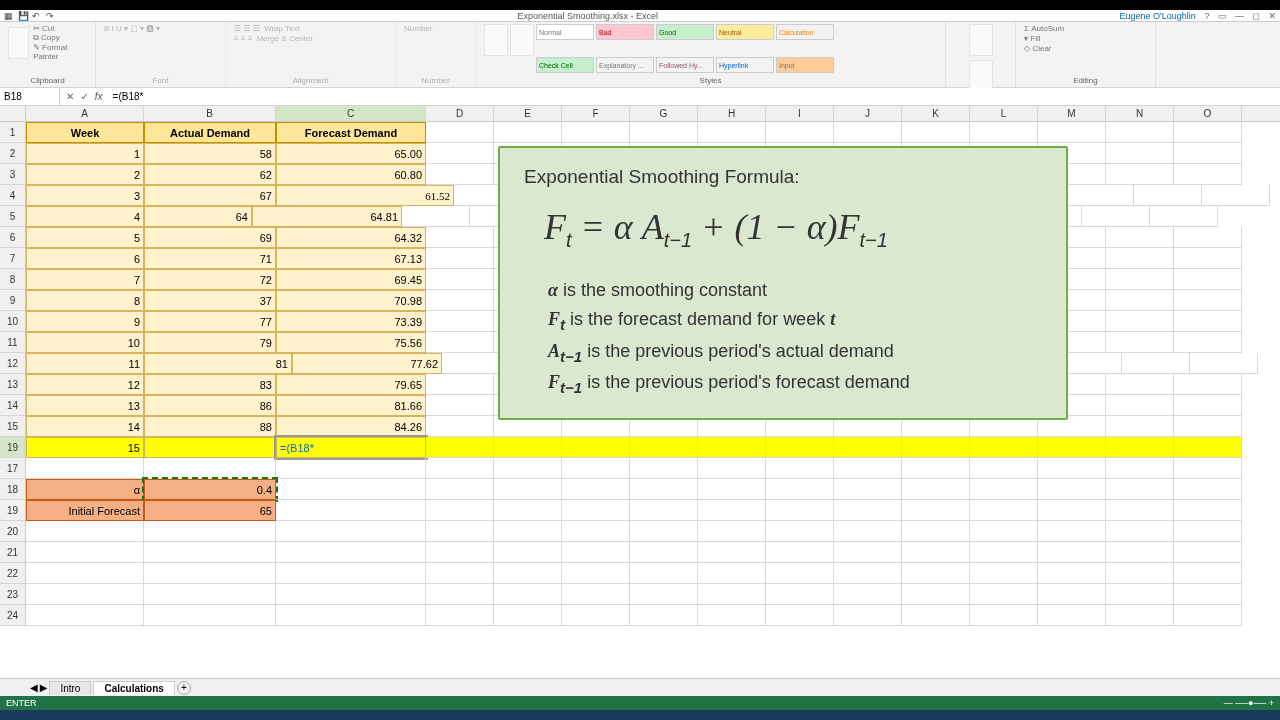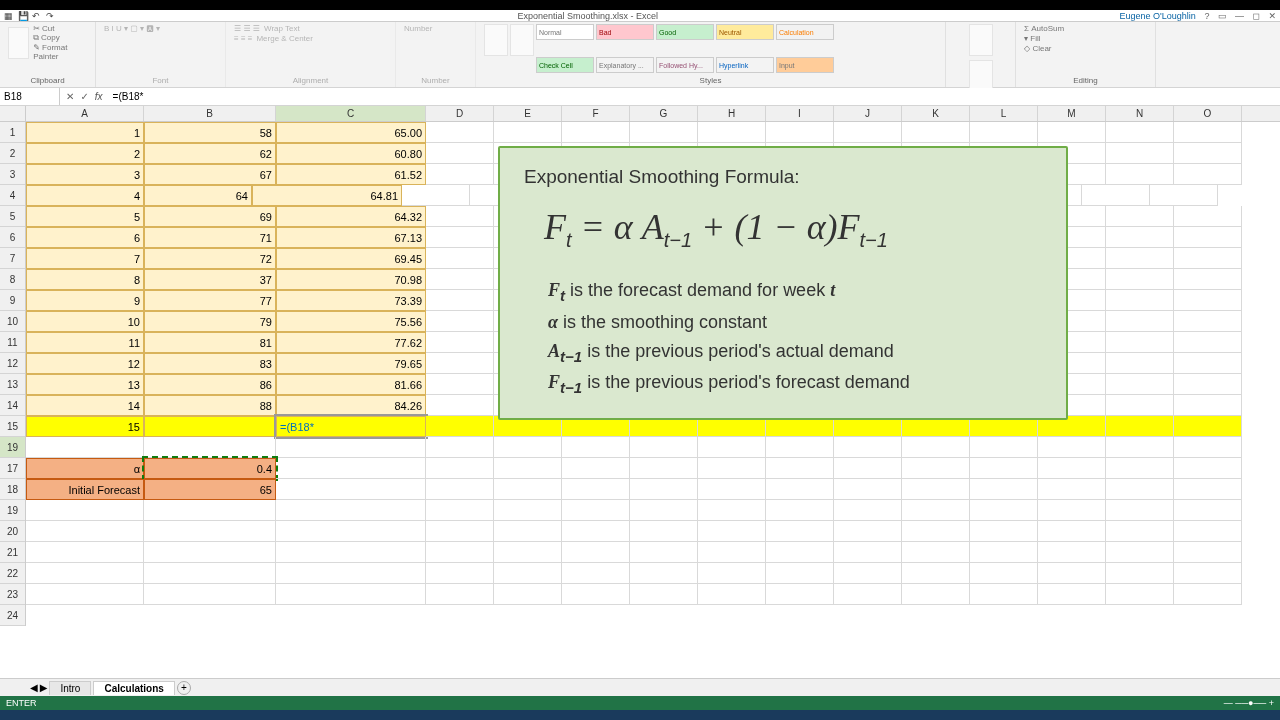--- a/index.html
+++ b/index.html
@@ -240,20 +240,37 @@
         <div>18</div>
         <div>19</div>
         <div>20</div>
         <div>21</div>
         <div>22</div>
         <div>23</div>
         <div>24</div>
       </div>
     <div class="cells" id="cells">
         <div class="cell-row">
+          <div class="cell hdr" style="width: 118px;">Week</div>
+          <div class="cell hdr" style="width: 132px;">Actual Demand</div>
+          <div class="cell hdr" style="width: 150px;">Forecast Demand</div>
+          <div class="cell " style="width: 68px;"></div>
+          <div class="cell " style="width: 68px;"></div>
+          <div class="cell " style="width: 68px;"></div>
+          <div class="cell " style="width: 68px;"></div>
+          <div class="cell " style="width: 68px;"></div>
+          <div class="cell " style="width: 68px;"></div>
+          <div class="cell " style="width: 68px;"></div>
+          <div class="cell " style="width: 68px;"></div>
+          <div class="cell " style="width: 68px;"></div>
+          <div class="cell " style="width: 68px;"></div>
+          <div class="cell " style="width: 68px;"></div>
+          <div class="cell " style="width: 68px;"></div>
+        </div>
+        <div class="cell-row">
           <div class="cell data" style="width: 118px;">1</div>
           <div class="cell data" style="width: 132px;">58</div>
           <div class="cell data" style="width: 150px;">65.00</div>
           <div class="cell " style="width: 68px;"></div>
           <div class="cell " style="width: 68px;"></div>
           <div class="cell " style="width: 68px;"></div>
           <div class="cell " style="width: 68px;"></div>
           <div class="cell " style="width: 68px;"></div>
           <div class="cell " style="width: 68px;"></div>
           <div class="cell " style="width: 68px;"></div>
@@ -276,21 +293,21 @@
           <div class="cell " style="width: 68px;"></div>
           <div class="cell " style="width: 68px;"></div>
           <div class="cell " style="width: 68px;"></div>
           <div class="cell " style="width: 68px;"></div>
           <div class="cell " style="width: 68px;"></div>
           <div class="cell " style="width: 68px;"></div>
         </div>
         <div class="cell-row">
           <div class="cell data" style="width: 118px;">3</div>
           <div class="cell data" style="width: 132px;">67</div>
-          <div class="cell data" style="width: 150px;">61.52</div>
+          <div class="cell data" style="width: 178px; font-family: Liberation Serif, serif;">61.52</div>
           <div class="cell " style="width: 68px;"></div>
           <div class="cell " style="width: 68px;"></div>
           <div class="cell " style="width: 68px;"></div>
           <div class="cell " style="width: 68px;"></div>
           <div class="cell " style="width: 68px;"></div>
           <div class="cell " style="width: 68px;"></div>
           <div class="cell " style="width: 68px;"></div>
           <div class="cell " style="width: 68px;"></div>
           <div class="cell " style="width: 68px;"></div>
           <div class="cell " style="width: 68px;"></div>
@@ -411,21 +428,21 @@
           <div class="cell " style="width: 68px;"></div>
           <div class="cell " style="width: 68px;"></div>
           <div class="cell " style="width: 68px;"></div>
           <div class="cell " style="width: 68px;"></div>
           <div class="cell " style="width: 68px;"></div>
           <div class="cell " style="width: 68px;"></div>
           <div class="cell " style="width: 68px;"></div>
         </div>
         <div class="cell-row">
           <div class="cell data" style="width: 118px;">11</div>
-          <div class="cell data" style="width: 132px; padding-left: 28px;">81</div>
+          <div class="cell data" style="width: 148px; padding-left: 28px;">81</div>
           <div class="cell data" style="width: 150px;">77.62</div>
           <div class="cell " style="width: 68px;"></div>
           <div class="cell " style="width: 68px;"></div>
           <div class="cell " style="width: 68px;"></div>
           <div class="cell " style="width: 68px;"></div>
           <div class="cell " style="width: 68px;"></div>
           <div class="cell " style="width: 68px;"></div>
           <div class="cell " style="width: 68px;"></div>
           <div class="cell " style="width: 68px;"></div>
           <div class="cell " style="width: 68px;"></div>
@@ -636,22 +653,22 @@
           <div class="cell " style="width: 68px;"></div>
           <div class="cell " style="width: 68px;"></div>
           <div class="cell " style="width: 68px;"></div>
         </div>
       </div>
 
     <div class="formula-box" style="top:40px; left:498px; width:570px;">
       <h3>Exponential Smoothing Formula:</h3>
       <div class="eq">F<sub>t</sub> = α A<sub>t−1</sub> + (1 − α)F<sub>t−1</sub></div>
       <div class="defs">
+        <div><b>α</b><span>  is the smoothing constant</span></div>
         <div><b>F<sub>t</sub></b><span> is the forecast demand for week </span><b>t</b></div>
-        <div><b>α</b><span>  is the smoothing constant</span></div>
         <div><b>A<sub>t−1</sub></b><span> is the previous period's actual demand</span></div>
         <div><b>F<sub>t−1</sub></b><span> is the previous period's forecast demand</span></div>
       </div>
     </div>
   </div>
 
   <div class="sheet-tabs">
     <span>◀</span>
     <span>▶</span>
     <div class="stab">Intro</div>

